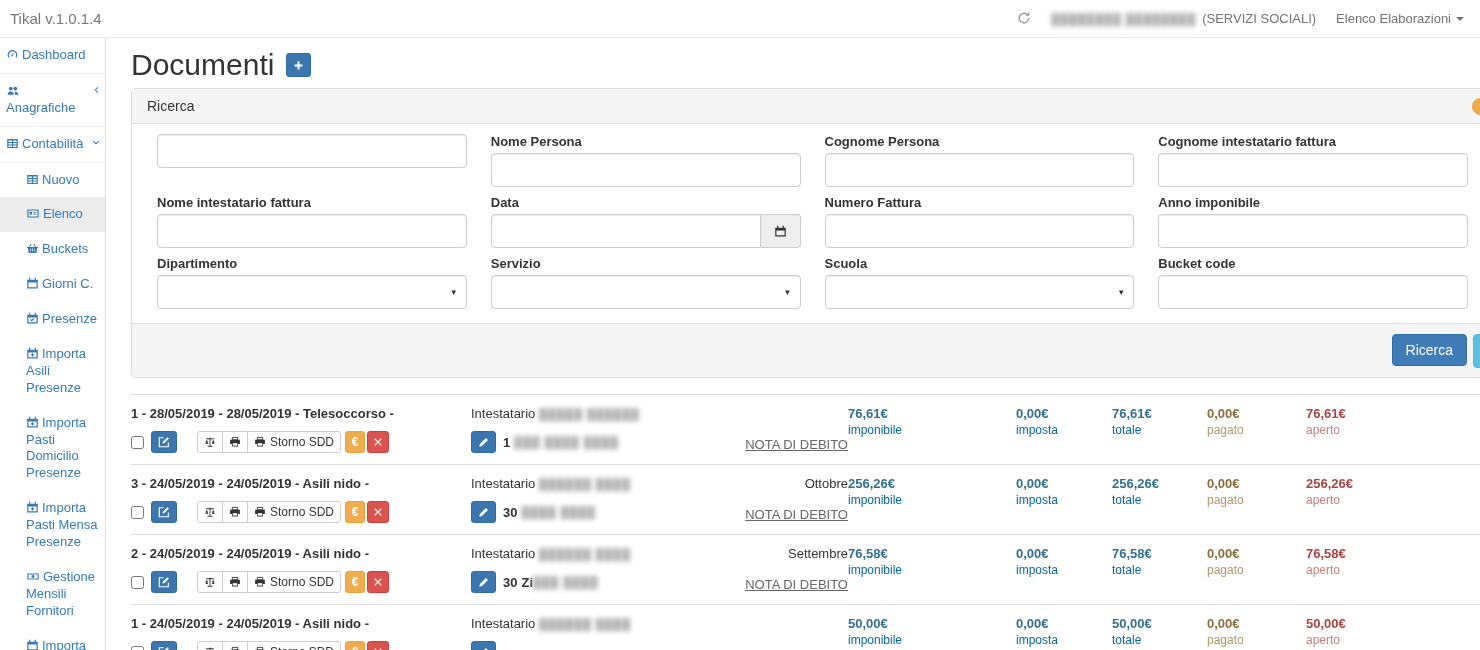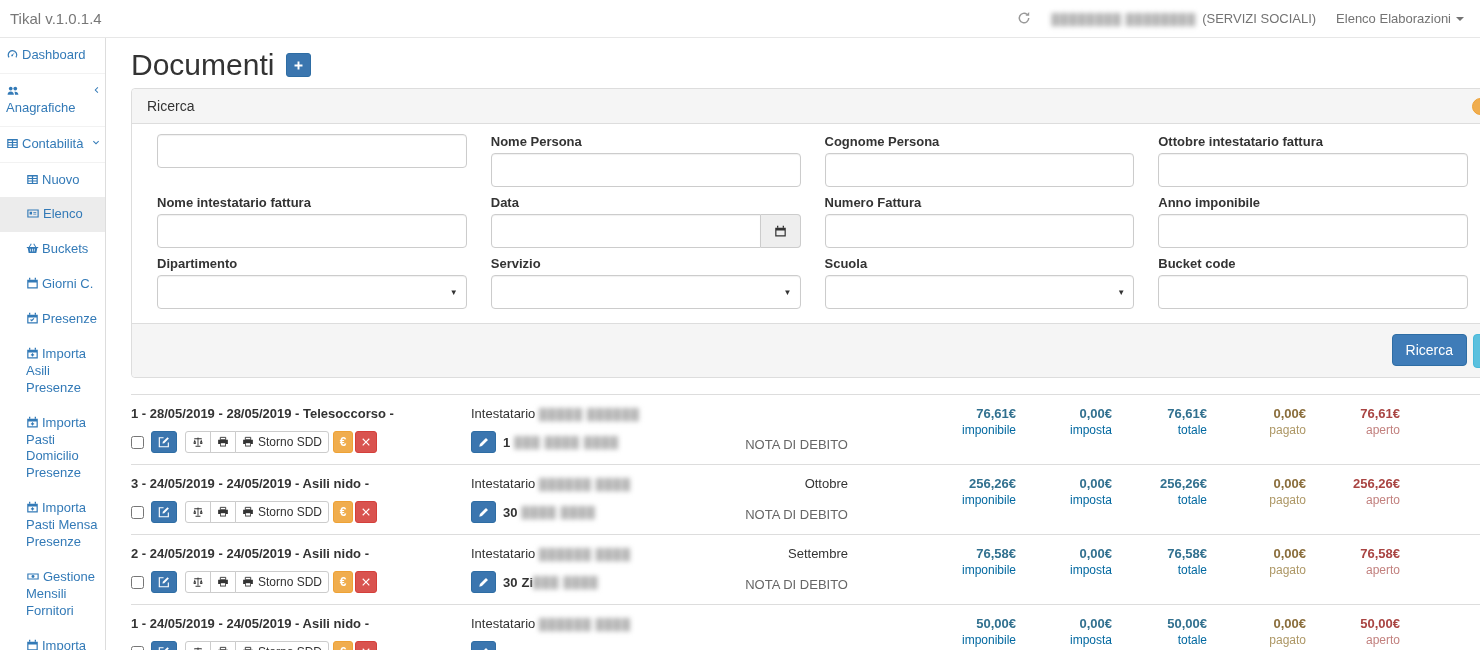--- a/index.html
+++ b/index.html
@@ -65,34 +65,34 @@
   
   .doc-list { margin-top:16px; border-top:1px solid #ddd; }
   .doc-row { display:grid; grid-template-columns:340px 220px 157px 168px 96px 95px 99px 94px;
     border-bottom:1px solid #ddd; padding:8px 0 11px; }
   .c-title { grid-column:1; grid-row:1; font-size:13px; font-weight:bold; color:#333; padding-top:3px; }
   .c-intest { grid-column:2; grid-row:1; font-size:13px; color:#333; padding-top:3px; white-space:nowrap; }
   .c-month { grid-column:3; grid-row:1; font-size:13px; color:#333; text-align:right; padding-top:3px; }
   .c-actions { grid-column:1; grid-row:2; margin-top:10px; display:flex; align-items:center; }
   .c-sub { grid-column:2; grid-row:2; margin-top:10px; display:flex; align-items:center;
     font-size:13px; color:#333; font-weight:bold; white-space:nowrap; }
-  .c-note { grid-column:3; grid-row:2; font-size:13px; color:#666; text-align:right; padding-top:16px; }
-  .amt { grid-row:1/3; text-align:right; padding-top:2px; }
+  .c-note { grid-column:3; grid-row:2; font-size:13px; color:#666; text-align:right; padding-top:16px;text-decoration:underline; }
+  .amt { grid-row:1/3; text-align:left; padding-top:2px; }
   .a1{grid-column:4} .a2{grid-column:5} .a3{grid-column:6} .a4{grid-column:7} .a5{grid-column:8}
   .amt-val { font-size:13px; font-weight:bold; line-height:17px; }
   .amt-label { font-size:12px; line-height:17px; }
   .amt-info .amt-val{color:#31708f} .amt-info .amt-label{color:#0369a1}
   .amt-warn .amt-val{color:#8a6d3b} .amt-warn .amt-label{color:#ad9765}
   .amt-danger .amt-val{color:#a94442} .amt-danger .amt-label{color:#c2807e}
 
   .btn-xs { height:22px; display:inline-flex; align-items:center; justify-content:center;
     border-radius:3px; font-size:12px; cursor:pointer; }
   .row-check { margin-right:7px; cursor:pointer; }
   .btn-edit { width:26px; background:#3b76af; border:1px solid #2e6da4; color:#fff; }
-  .btn-group { display:inline-flex; margin-left:8px; }
+  .btn-group { display:inline-flex; margin-left:20px; }
   .btn-white { background:#fff; border:1px solid #ccc; color:#333; padding:0 6px; }
   .btn-group .btn-white { border-radius:0; margin-left:-1px; }
   .btn-group .btn-white:first-child { border-radius:3px 0 0 3px; margin-left:0; }
   .btn-group .btn-white:last-child { border-radius:0 3px 3px 0; }
   .btn-storno svg { margin-right:4px; }
   .btn-warn { width:20px; background:#f0ad4e; border:1px solid #eea236; color:#fff;
     font-weight:bold; margin-left:4px; }
   .btn-danger { width:22px; background:#d9534f; border:1px solid #d43f3a; color:#fff; margin-left:2px; }
   .btn-pencil { width:25px; background:#3b76af; border:1px solid #2e6da4; color:#fff; margin-right:7px; }
   .sub-num { margin-right:4px; }
@@ -255,21 +255,21 @@
 
     <div class="panel">
       <div class="panel-heading">
         <span>Ricerca</span>
         <span class="collapse-dot"></span>
       </div>
       <div class="panel-body">
         <div class="field"><input class="input" type="text" style=""></div>
         <div class="field"><label>Nome Persona</label><input class="input" type="text" style=""></div>
         <div class="field"><label>Cognome Persona</label><input class="input" type="text" style=""></div>
-        <div class="field"><label>Ottobre intestatario fattura</label><input class="input" type="text" style=""></div>
+        <div class="field"><label>Cognome intestatario fattura</label><input class="input" type="text" style=""></div>
         <div class="field"><label>Nome intestatario fattura</label><input class="input" type="text" style=""></div>
         <div class="field">
             <label>Data</label>
           <div class="input-group">
               <input class="input" type="text" style="">
               <span class="addon-btn">
                 <svg width="13" height="13">
                   <use href="#i-cal"></use>
                 </svg>
               </span>

